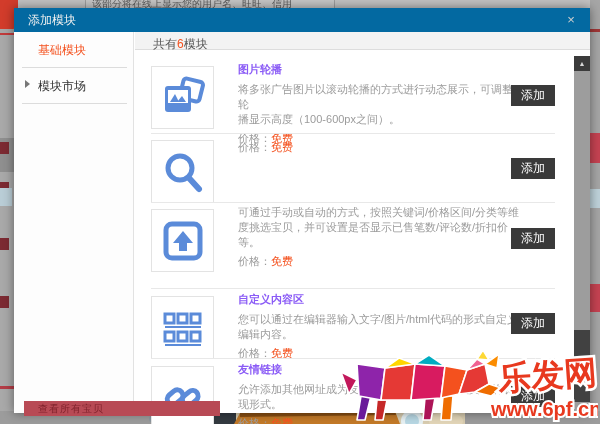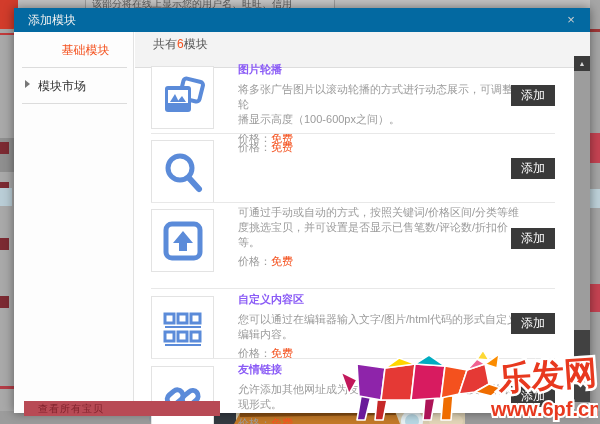--- a/index.html
+++ b/index.html
@@ -31,27 +31,27 @@
   
   .modal { position:absolute; left:14px; top:8px; width:576px; height:405px; background:#fff; z-index:10;
            box-shadow:0 0 10px rgba(0,0,0,.45); }
   .modal-header { position:absolute; left:0; top:0; width:100%; height:24px; background:#0369a1; }
   .modal-title { position:absolute; left:14px; top:0; line-height:24px; font-size:12px; color:#f0f0f0; }
   .modal-close { position:absolute; right:10px; top:0; width:18px; height:24px; line-height:24px; text-align:center;
                  font-size:13px; color:#cfcfcf; cursor:pointer; }
 
   .sidebar { position:absolute; left:0; top:24px; width:120px; height:381px; background:#fdfdfd; border-right:1px solid #e2e2e2; }
   .side-item { position:relative; font-size:12px; color:#333; padding:10px 0 8px 24px; cursor:pointer; }
-  .side-item.active { color:#f4511e;text-align:center; }
+  .side-item.active { color:#f4511e; }
   .side-divider { margin:0 6px 0 8px; border-bottom:1px solid #dcdcdc; }
   .side-arrow { position:absolute; left:11px; top:12px; width:0; height:0;
                 border-left:5px solid #777; border-top:4px solid transparent; border-bottom:4px solid transparent; }
 
   .content { position:absolute; left:121px; top:24px; width:455px; height:381px; background:#fff; }
-  .content-head { position:absolute; left:0; top:0; width:100%; height:36px; background:#f3f3f3; border-bottom:1px solid #ddd;
+  .content-head { position:absolute; left:0; top:0; width:100%; height:18px; background:#f3f3f3; border-bottom:1px solid #ddd;
                   font-size:12px; color:#555; line-height:24px; padding-left:18px; }
   .content-head .cnt { color:#f4511e; }
 
   .scrollbar { position:absolute; right:0; top:24px; width:16px; height:357px; background:#9d9d9d; }
   .sb-up { position:absolute; left:0; top:0; width:16px; height:15px; background:#3b3b3b; color:#d8d8d8;
            font-size:7px; line-height:15px; text-align:center; cursor:pointer; }
   .sb-thumb { position:absolute; left:0; top:274px; width:16px; height:72px; background:#414141; cursor:pointer; }
 
   .mod-row { position:absolute; left:0; width:440px; }
   .mod-icon-box { position:absolute; left:16px; top:4px; width:63px; height:63px; border:1px solid #e3e3e3; background:#fff;

